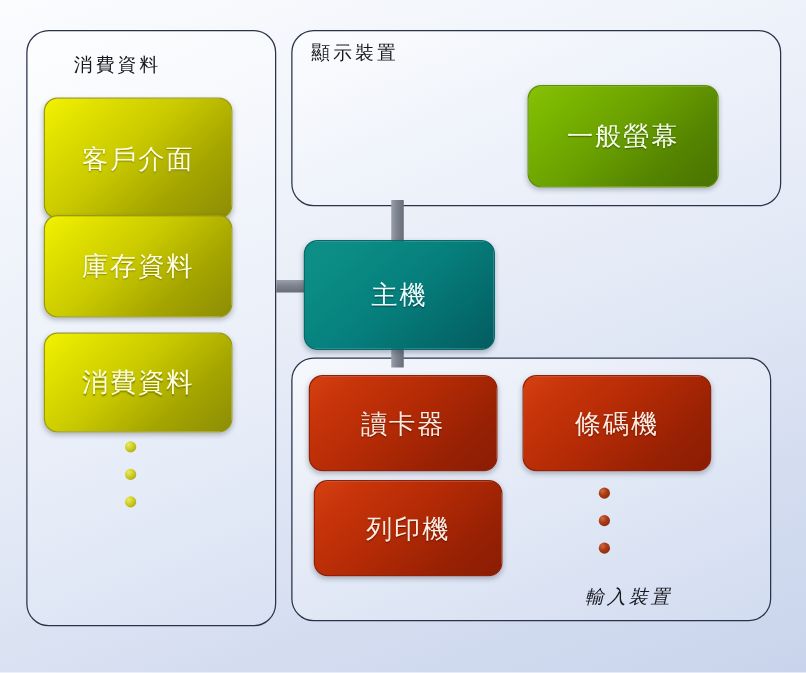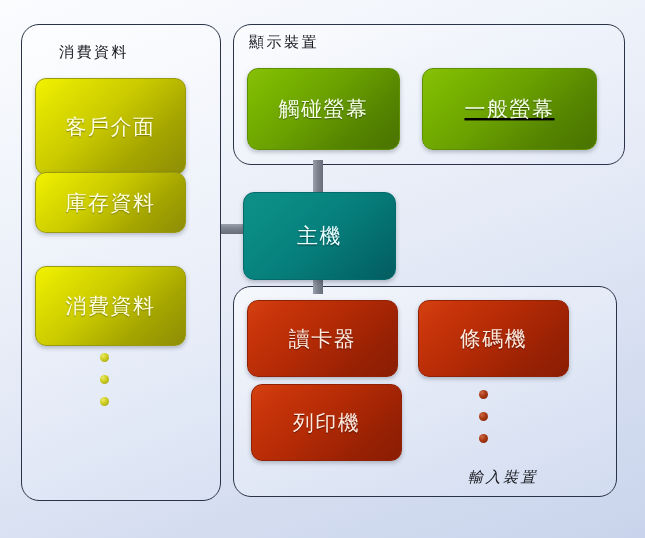--- a/index.html
+++ b/index.html
@@ -119,41 +119,38 @@
 <div id="canvas">
 
   <div class="group" style="left:21px; top:24px; width:200px; height:477px;">
   </div>
   <div class="group-label" style="left:59px; top:43px;">消費資料</div>
 
   <div class="node yellow" style="left:35px; top:78px; width:151px; height:97px;">
     <span class="node-label">客戶介面</span>
   </div>
 
-  <div class="node yellow" style="left:35px; top:172px; width:151px; height:61px;">
+  <div class="node yellow" style="left:35px; top:172px; width:151px; height:82px;">
     <span class="node-label">庫存資料</span>
   </div>
 
   <div class="node yellow" style="left:35px; top:266px; width:151px; height:80px;">
     <span class="node-label">消費資料</span>
   </div>
 
   <div class="dot yellow-dot" style="left:100px; top:353px;"></div>
   <div class="dot yellow-dot" style="left:100px; top:375px;"></div>
   <div class="dot yellow-dot" style="left:100px; top:397px;"></div>
 
   <div class="group" style="left:233px; top:24px; width:392px; height:141px;">
   </div>
   <div class="group-label" style="left:249px; top:33px;">顯示裝置</div>
 
-  <div class="node green" style="left:247px; top:68px; width:153px; height:82px;">
-    <span class="node-label">觸碰螢幕</span>
-  </div>
 
-  <div class="node green" style="left:422px; top:68px; width:175px; height:82px;text-decoration:underline;">
+  <div class="node green" style="left:422px; top:68px; width:153px; height:82px;">
     <span class="node-label">一般螢幕</span>
   </div>
 
   <div class="group" style="left:233px; top:286px; width:384px; height:211px;">
   </div>
   <div class="group-label" style="left:468px; top:468px;font-style:italic;">輸入裝置</div>
 
   <div class="node red" style="left:247px; top:300px; width:151px; height:77px;">
     <span class="node-label">讀卡器</span>
   </div>

